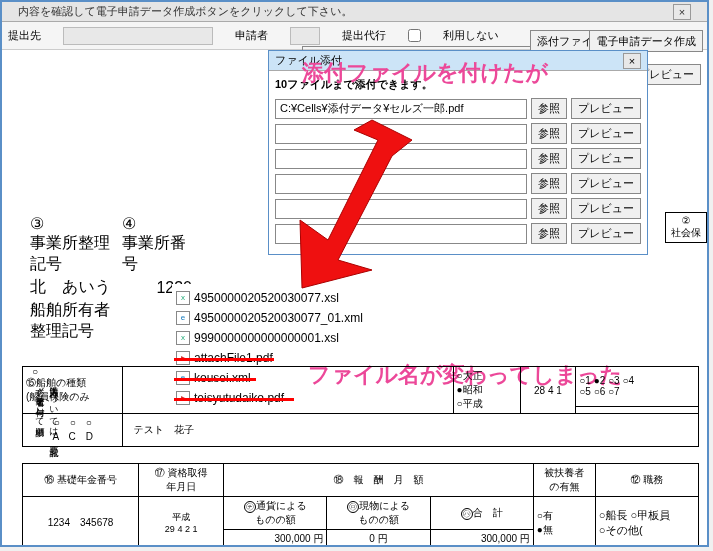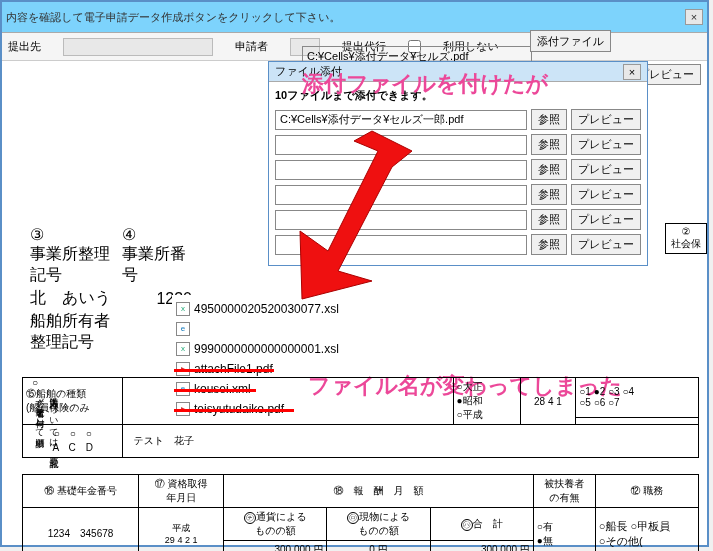--- a/index.html
+++ b/index.html
@@ -1,18 +1,18 @@
 <!DOCTYPE html>
 <html><head>
 <meta charset="utf-8">
 <style>
 *{box-sizing:border-box;margin:0;padding:0;font-family:"MS Gothic","Meiryo",sans-serif}
 body{background:#f0f0f0;width:713px;height:551px;overflow:hidden;position:relative}
 .window{border:2px solid #5a8fc7;background:#fff;width:709px;height:547px;position:relative}
-.titlebar{background:#7dd3fc;height:31px;display:flex;align-items:center;padding:0 4px;font-size:11px;color:#333;border-bottom:1px solid #aaa}
+.titlebar{background:#e5e5e5;height:20px;display:flex;align-items:center;padding:0 16px;font-size:11px;color:#333;border-bottom:1px solid #aaa}
 .titlebar .close{margin-left:auto;width:18px;height:16px;background:#e8e8e8;border:1px solid #999;text-align:center;line-height:14px;font-size:11px;cursor:pointer}
 .toolbar{background:#f5f5f5;height:28px;display:flex;align-items:center;padding:2px 6px;font-size:11px;gap:22px;border-bottom:1px solid #ccc}
 .toolbar .lbl{font-size:11px}
 .toolbar .blankbox{background:#e8e8e8;border:1px solid #bbb;height:18px}
 .btn{background:#f0f0f0;border:1px solid #888;font-size:11px;padding:2px 6px;cursor:pointer}
 .content{position:relative;padding:8px;height:495px;overflow:hidden}
 .vert{writing-mode:vertical-rl;text-orientation:upright;font-size:9px;line-height:1.1}
 
 .dialog{position:absolute;left:266px;top:0;width:380px;background:#fff;border:1px solid #5a8fc7}
 .dialog .dtitle{background:#cce4f7;height:20px;display:flex;align-items:center;padding:0 6px;font-size:11px;border-bottom:1px solid #aaa}
@@ -52,20 +52,21 @@
     <span class="lbl">提出先</span>
     <span class="blankbox" style="width:150px"></span>
     <span class="lbl">申請者</span>
     <span class="blankbox" style="width:30px"></span>
     <span class="lbl">提出代行</span>
     <input type="checkbox" style="">
     <span class="lbl">利用しない</span>
   </div>
   <div style="position:absolute;left:300px;top:44px;font-size:11px;border:1px solid #888;padding:2px 4px;width:230px">C:¥Cells¥添付データ¥セルズ.pdf</div>
   <button class="btn" style="position:absolute;right:96px;top:28px;height:22px">添付ファイル</button>
+  <button class="btn" style="position:absolute;right:4px;top:28px;height:22px">電子申請データ作成</button>
 
   <div class="rightbtns" style="top:62px">
     <button class="btn">参照</button>
     <button class="btn">プレビュー</button>
   </div>
 
   <div class="content">
 
     <div class="vert" style="position:absolute;left:32px;top:330px;height:160px">必ず電子署名を付与して申請願</div>
     <div class="vert" style="position:absolute;left:46px;top:330px;height:160px">入力方法等については、記載要</div>
@@ -134,20 +135,21 @@
       <span>社会保</span>
     </div>
 
     <div class="filelist">
       <div class="fi">
           <span class="ico ico-xsl">x</span>
           <span>4950000020520030077.xsl</span>
         </div>
       <div class="fi">
           <span class="ico ico-xml">e</span>
+          <span>4950000020520030077_01.xml</span>
         </div>
       <div class="fi">
           <span class="ico ico-xsl">x</span>
           <span>9990000000000000001.xsl</span>
         </div>
       <div class="fi">
           <span class="ico ico-pdf">▸</span>
           <span>attachFile1.pdf</span>
         </div>
       <div class="fi">

